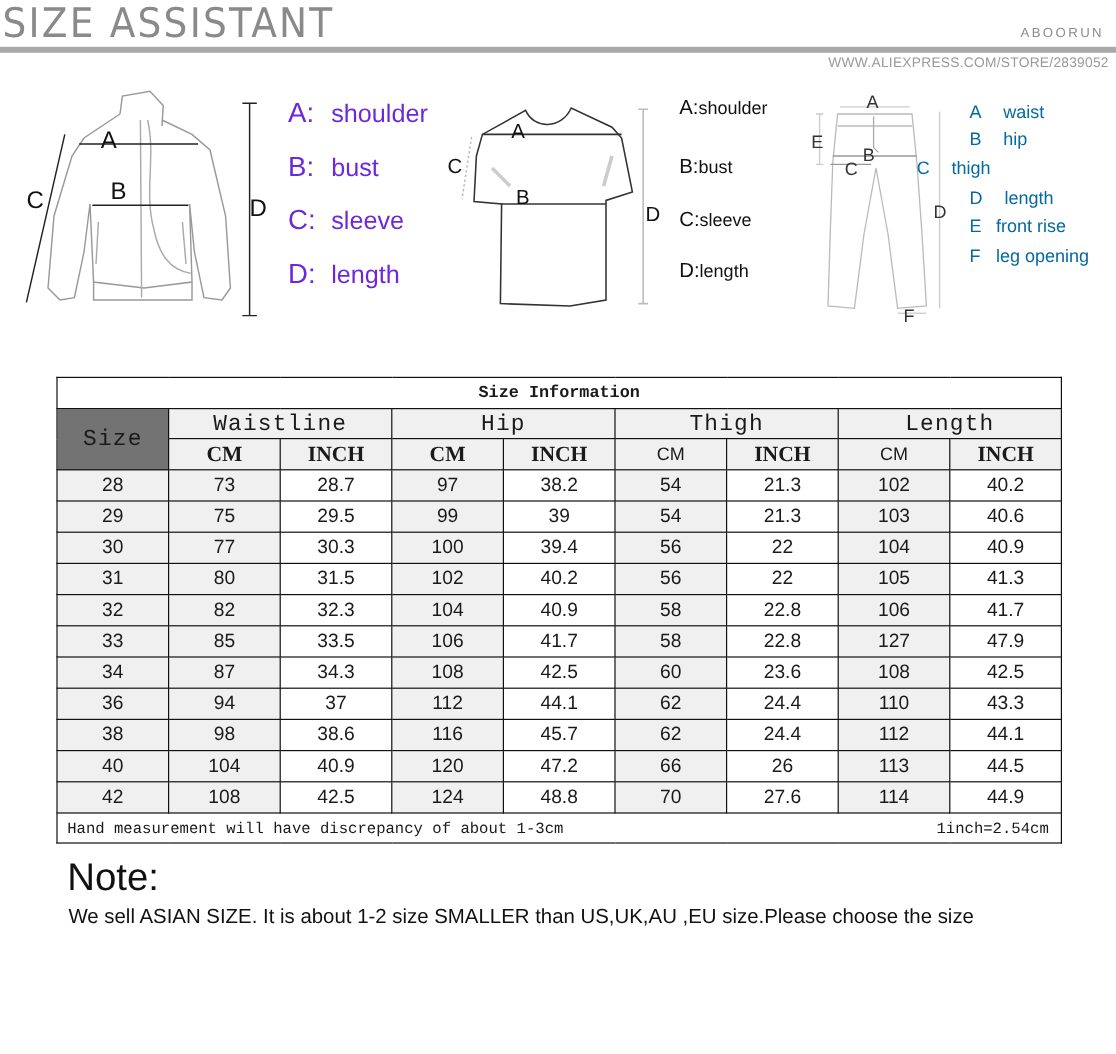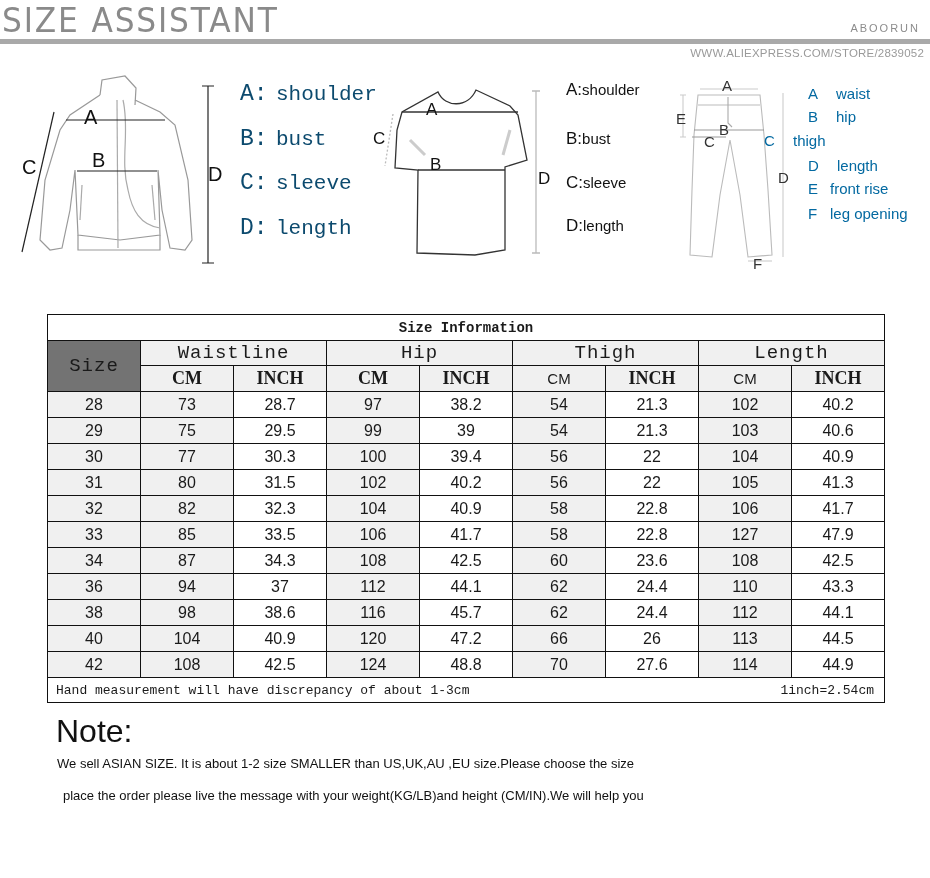--- a/index.html
+++ b/index.html
@@ -8,21 +8,21 @@
 
   
   #title { left:2px; top:0px; font-size:34px; letter-spacing:2px; color:#8a8a8a; font-weight:normal; line-height:40px; font-family:"DejaVu Sans", sans-serif; transform:scaleX(0.92); transform-origin:left; }
   #brand { right:10px; top:22px; font-size:11px; letter-spacing:2px; color:#8c8c8c; }
   #bar { left:0; top:39px; width:930px; height:5px; background:#a9a9a9; }
   #url { right:6px; top:47px; font-size:11.5px; color:#9a9a9a; letter-spacing:0.2px; }
 
   
   .diag-svg { position:absolute; }
   .dg-letter { position:absolute; font-size:20px; color:#111; line-height:1; }
-  .legend-lg { position:absolute; font-size:21px; color:#0c4a6e; line-height:1;font-family:Liberation Mono, monospace; }
+  .legend-lg { position:absolute; font-size:21px; color:#6d28d9; line-height:1; }
   .legend-lg .k { display:inline-block; width:36px; font-size:23px; }
   .legend-md { position:absolute; font-size:15px; color:#111; line-height:1; }
   .legend-sm { position:absolute; font-size:15px; color:#0369a1; line-height:1; }
   .legend-sm .k { display:inline-block; width:22px; }
 
   
   #size-table { position:absolute; left:47px; top:314px; width:837px; border-collapse:collapse; table-layout:fixed; }
   #size-table td { border:1px solid #111; text-align:center; padding:0; font-size:16px; color:#1a1a1a; height:25px; }
   #size-table .caption { font-family:"Liberation Mono", monospace; font-weight:bold; font-size:14px; height:25px; background:#fff; }
   #size-table .grp { font-family:"Liberation Mono", monospace; font-size:19px; background:#f0f0f0; height:24px; letter-spacing:1px; }
@@ -30,21 +30,21 @@
   #size-table .unit-b { font-family:"Liberation Serif", serif; font-weight:bold; font-size:18px; background:#f0f0f0; }
   #size-table .unit-s { font-family:"Liberation Sans", sans-serif; font-size:15px; background:#f0f0f0; }
   #size-table .g { background:#f0f0f0; }
   #size-table .w { background:#fff; }
   #size-table .foot { font-family:"Liberation Mono", monospace; font-size:13px; height:24px; background:#fff; }
   .foot-left { float:left; padding-left:8px; }
   .foot-right { float:right; padding-right:10px;text-align:right; }
 
   
   #note-title { left:56px; top:713px; font-size:32px; color:#111; line-height:36px; }
-  #note-body { left:57px; top:748px; width:870px; font-size:13px; color:#111; line-height:32px; }
+  #note-body { left:57px; top:748px; width:870px; font-size:17px; color:#111; line-height:32px; }
   #note-body div { white-space:nowrap; }
   #note-body div.ind { padding-left:6px; }
 </style>
 </head>
 <body>
 
 <div class="abs" id="title">SIZE ASSISTANT</div>
 <div class="abs" id="brand">ABOORUN</div>
 <div class="abs" id="bar"></div>
 <div class="abs" id="url">WWW.ALIEXPRESS.COM/STORE/2839052</div>
@@ -290,14 +290,13 @@
       <span class="foot-left">Hand measurement will have discrepancy of about 1-3cm</span>
       <span class="foot-right">1inch=2.54cm</span>
     </td>
   </tr>
 </tbody>
   </table>
 
 <div class="abs" id="note-title">Note:</div>
 <div class="abs" id="note-body">
   <div>We sell ASIAN SIZE. It is about 1-2 size SMALLER than US,UK,AU ,EU size.Please choose the size</div>
-  <div class="ind">place the order please live the message with your weight(KG/LB)and height (CM/IN).We will help you</div>
 </div>
 
 </body></html>

